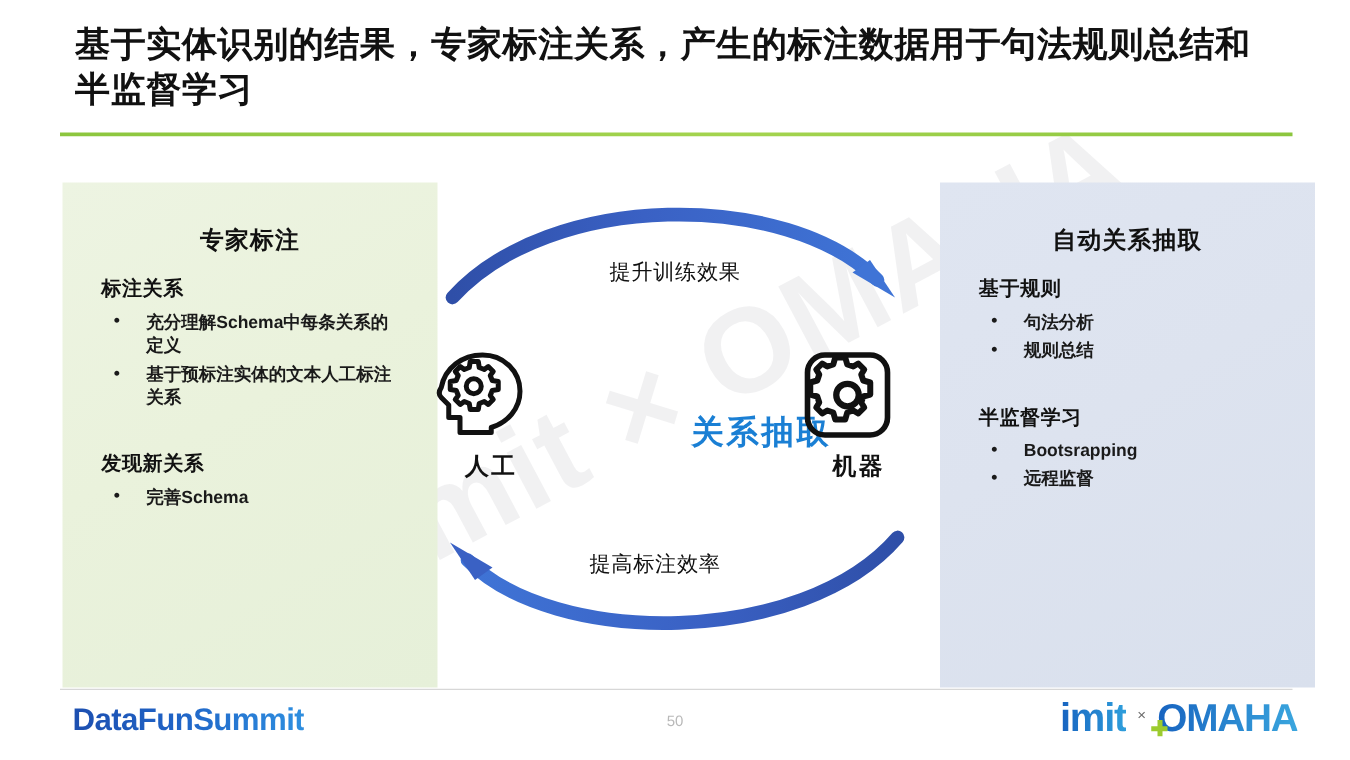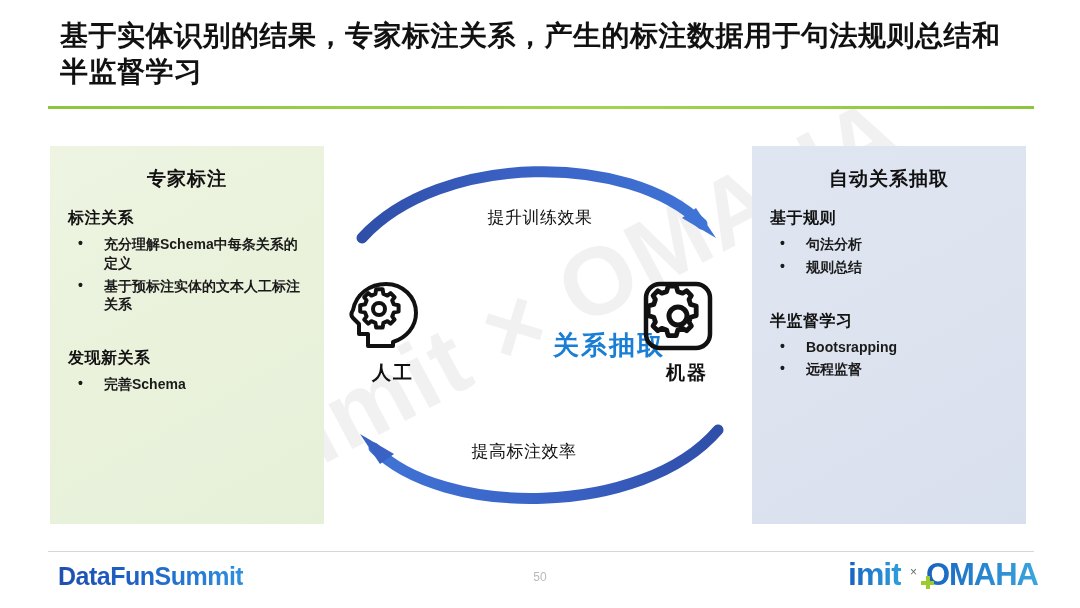--- a/index.html
+++ b/index.html
@@ -26,21 +26,21 @@
     position:absolute;left:60px;top:18px;width:960px;
     font-size:28px;font-weight:bold;color:#111111;
     line-height:1.30;letter-spacing:.5px;
   }
   .title-rule{
     position:absolute;left:48px;top:106px;width:986px;height:3px;
     background:linear-gradient(to right,#8cc63e 0%,#a4d44f 55%,#8cc63e 100%);
   }
 
   
-  .panel{position:absolute;top:146px;width:274px;height:378px;padding:0;}
+  .panel{position:absolute;top:146px;width:274px;height:378px;padding:13px;}
   .panel.left{
     left:50px;
     background:linear-gradient(150deg,#edf4e2 0%,#eaf2dc 45%,#e6f0d9 100%);
   }
   .panel.right{
     left:752px;
     background:linear-gradient(150deg,#dfe5f1 0%,#dde3ef 45%,#d9e0ed 100%);
   }
   .panel-title{
     text-align:center;font-size:19px;font-weight:bold;color:#111;

